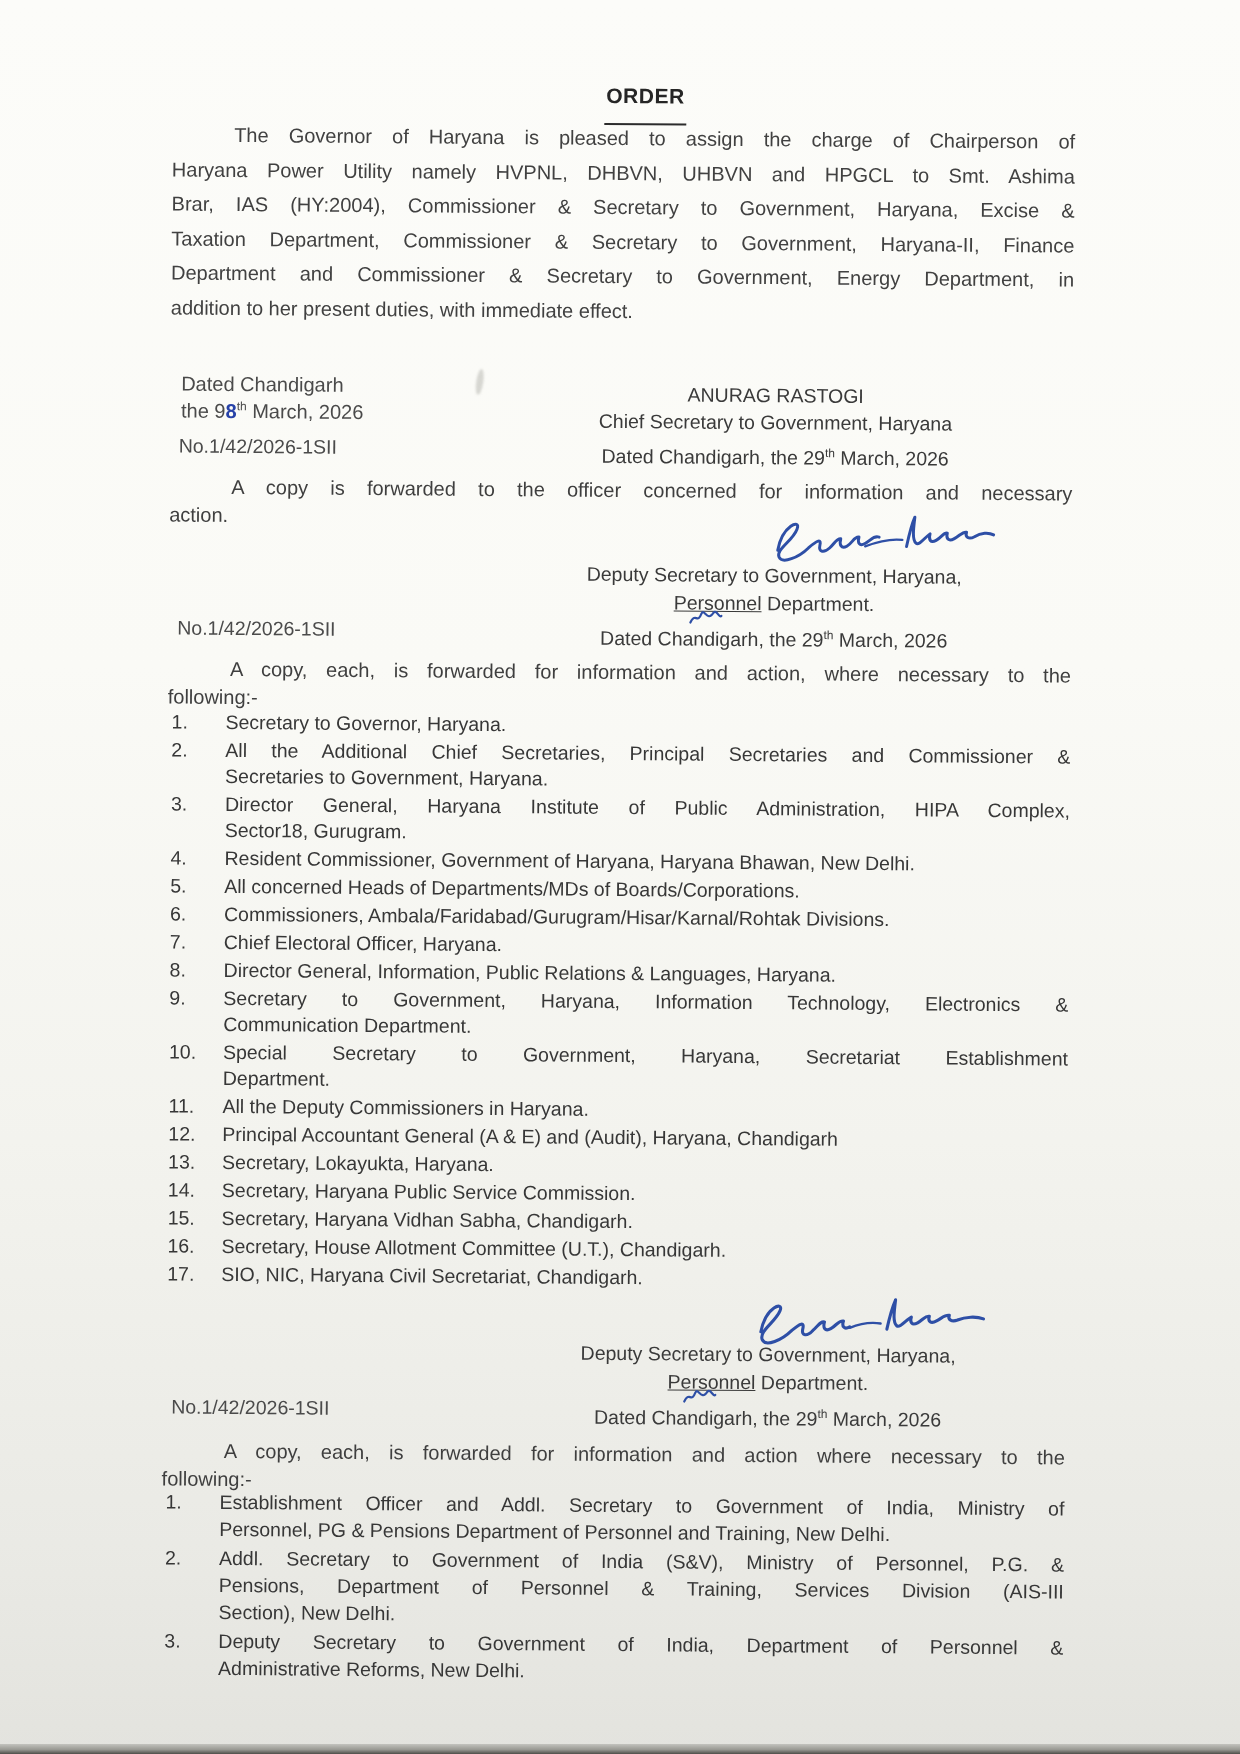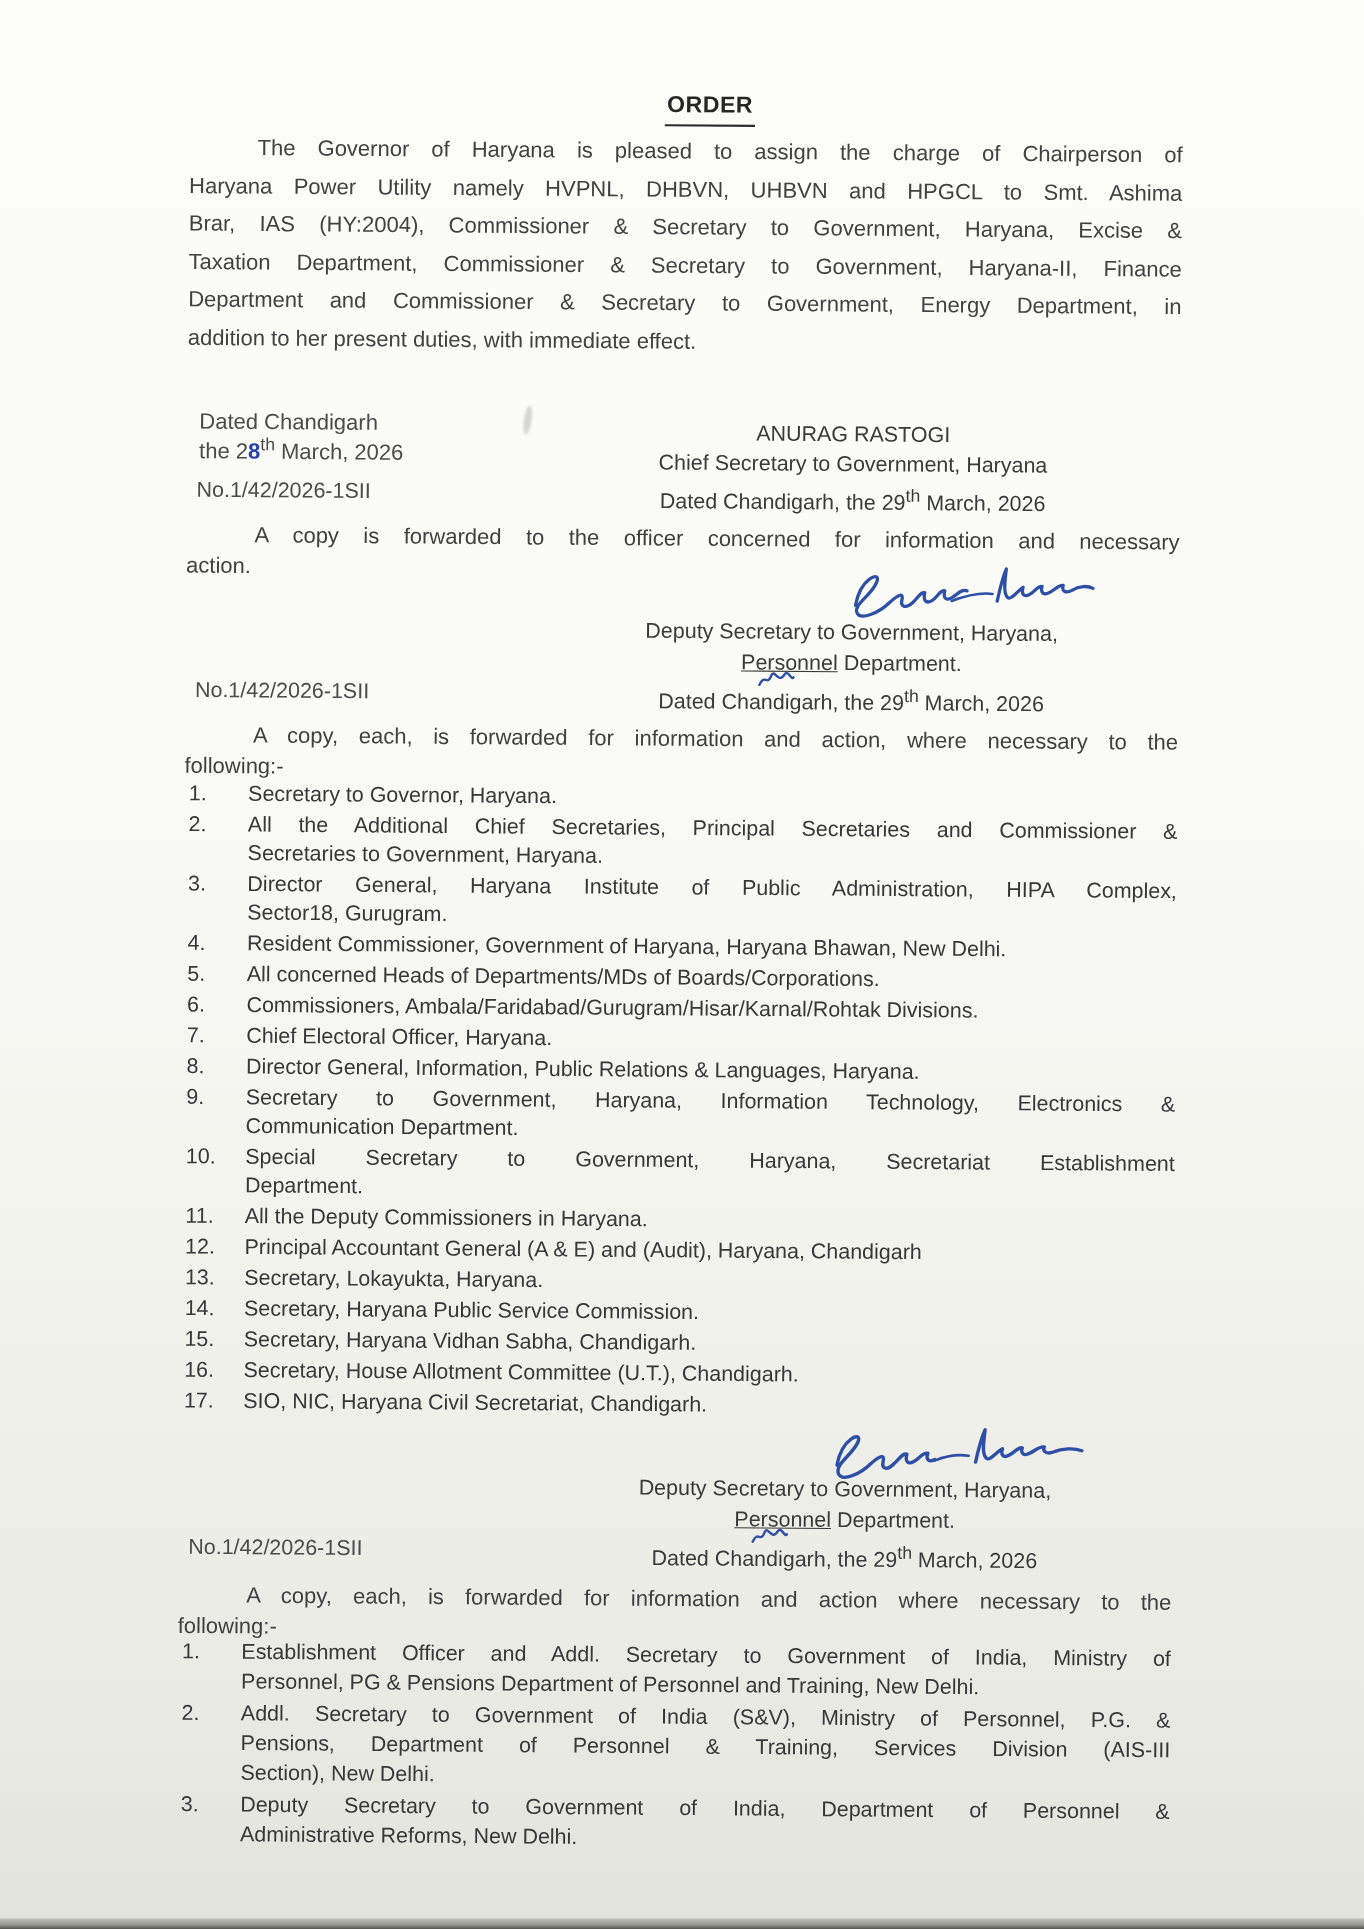--- a/index.html
+++ b/index.html
@@ -5,31 +5,31 @@
   html,body { margin:0; padding:0; background:#d8d8d4; }
   .page {
     position:relative; width:1240px; height:1754px; overflow:hidden;
     background:linear-gradient(180deg,#fcfcf9 0%, #fafaf6 38%, #f3f3ee 65%, #eaeae5 88%, #e3e3de 100%);
     font-family:"Liberation Sans", sans-serif; color:#3d3d3d;
   }
   .content { position:absolute; inset:0; transform:rotate(0.45deg); transform-origin:620px 160px; }
 
   .title { position:absolute; top:84px; left:210px; width:870px; text-align:center;
            font-size:21px; font-weight:bold; letter-spacing:.5px; color:#262626; }
-  .title span { border-bottom:2.5px solid #2c2c2c; padding:0 2px 6px; }
+  .title span { border-bottom:2.5px solid #2c2c2c; padding:0 2px 16px; }
 
   .para { position:absolute; top:121px; left:172px; width:903px;
           font-size:20px; line-height:34.5px; color:#414141; }
   .line { text-align:justify; }
   .jl   { text-align-last:justify; }
   .indent { text-indent:62px; }
 
   .ldate { position:absolute; top:374px; left:183px; font-size:20px; line-height:27px; color:#4a4a4a; }
   .blue  { color:#2742a8; font-weight:bold; }
-  sup { font-size:16px; line-height:0; }
+  sup { font-size:12px; line-height:0; }
 
   .rblock { position:absolute; left:575px; width:405px; text-align:center;
             font-size:19.5px; line-height:27px; color:#3a3a3a; }
   .cs { top:381px; }
   .ref { position:absolute; left:181px; font-size:19.5px; color:#4b4b4b; }
   .ref1 { top:438px; } .date-right1 { top:443px; }
   .fwd { position:absolute; left:172px; width:903px; font-size:20px; line-height:27.5px; color:#3f3f3f; }
   .forward1 { top:477px; }
   .sig { position:absolute; }
   .sig1 { top:509px; left:748px; width:272px; height:50px; }
@@ -76,21 +76,21 @@
       <div class="line jl">Brar, IAS (HY:2004), Commissioner &amp; Secretary to Government, Haryana, Excise &amp;</div>
       <div class="line jl">Taxation Department, Commissioner &amp; Secretary to Government, Haryana-II, Finance</div>
       <div class="line jl">Department and Commissioner &amp; Secretary to Government, Energy Department, in</div>
       <div class="line">addition to her present duties, with immediate effect.</div>
     </div>
 
     <div class="artifact"></div>
 
     <div class="ldate">
       <div>Dated Chandigarh</div>
-      <div><span>the 2</span><span class="blue">8</span><sup>th</sup><span> March, 2026</span></div>
+      <div><span>the 9</span><span class="blue">8</span><sup>th</sup><span> March, 2026</span></div>
     </div>
 
     <div class="rblock cs">
       <div>ANURAG RASTOGI</div>
       <div>Chief Secretary to Government, Haryana</div>
     </div>
 
     <div class="ref ref1">No.1/42/2026-1SII</div>
     <div class="rblock date-right1"><span>Dated Chandigarh, the 29</span><sup>th</sup><span> March, 2026</span></div>
 

